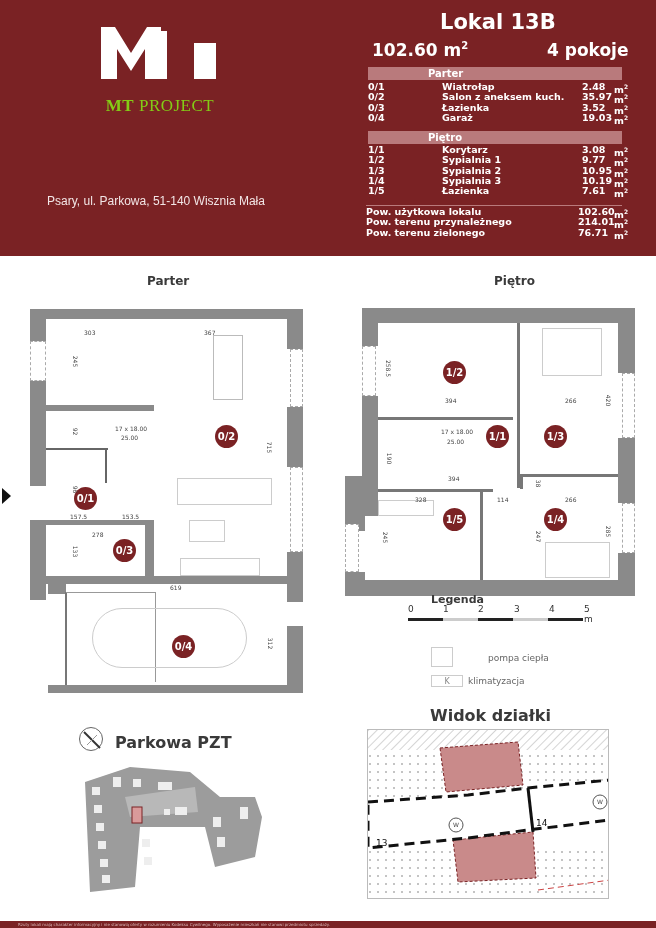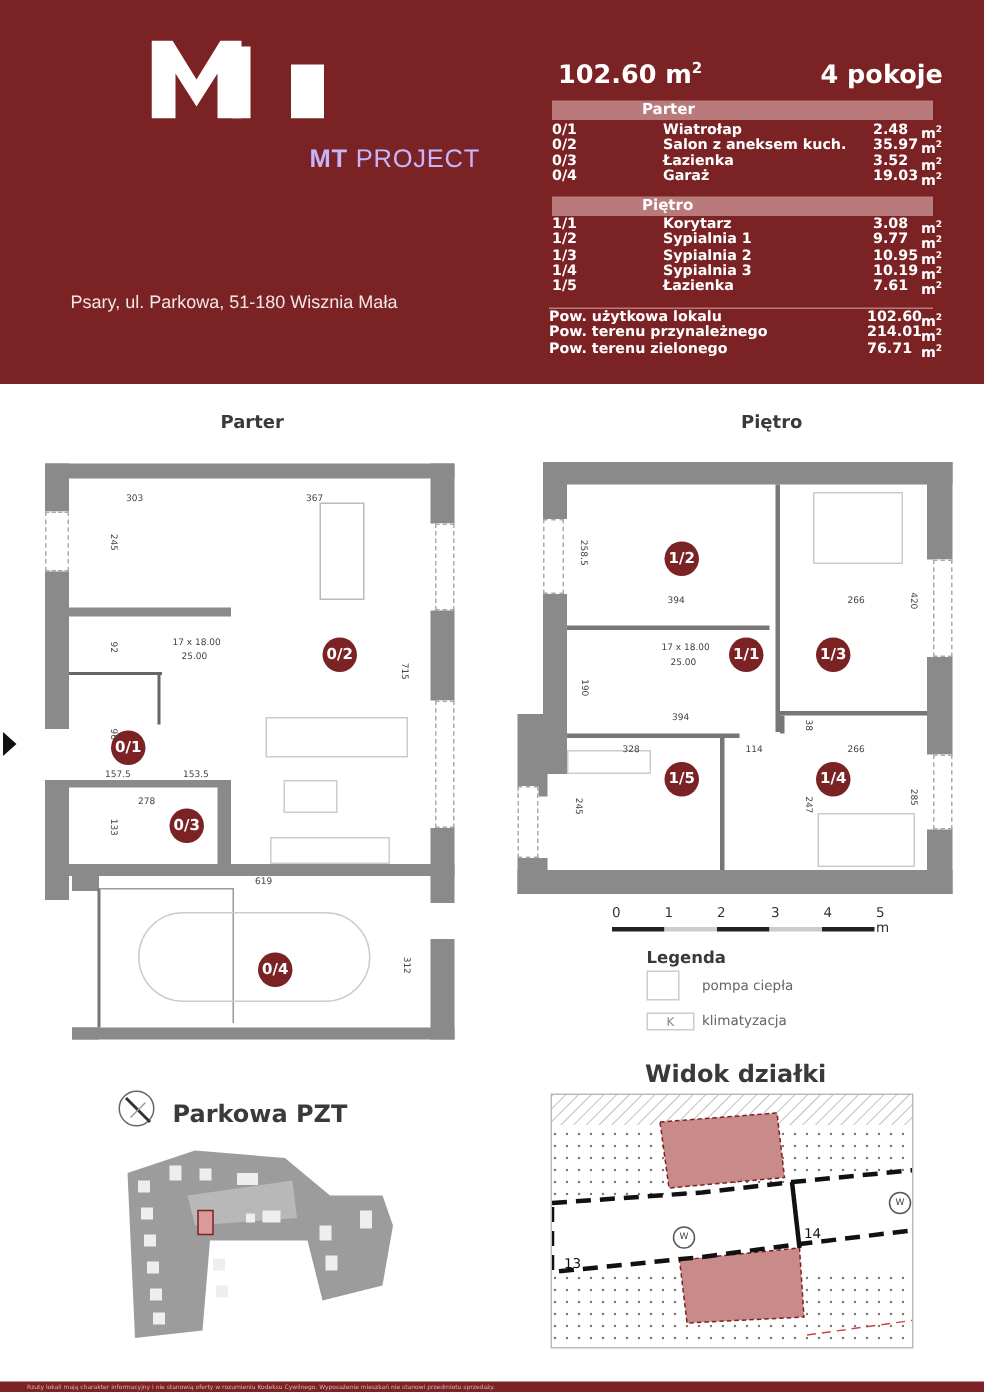--- a/index.html
+++ b/index.html
@@ -1,20 +1,20 @@
 <!DOCTYPE html>
 <html><head>
 <meta charset="utf-8">
 <style>
   * { box-sizing: border-box; margin: 0; padding: 0; }
   body { width: 656px; height: 928px; background: #ffffff; font-family: "DejaVu Sans", sans-serif; position: relative; overflow: hidden; color: #3a3a3a; }
 
   .header { position: absolute; left: 0; top: 0; width: 656px; height: 256px; background: #7a2224; }
   .logo-mark { position: absolute; left: 101px; top: 27px; width: 118px; height: 52px; }
-  .brand { position: absolute; left: 0; width: 320px; top: 96px; text-align: right; color: #c4b5fd; font-family: Liberation Sans, sans-serif; font-size: 17px; letter-spacing: 0.5px; }
+  .brand { position: absolute; left: 0; width: 320px; top: 96px; text-align: center; color: #84cc16; font-family: Liberation Serif, serif; font-size: 17px; letter-spacing: 0.5px; }
   .brand b { font-weight: bold; }
   .proj-title { position: absolute; left: 0; width: 312px; top: 145px; text-align: center; color: #fff; font-family: "Liberation Sans", sans-serif; font-size: 24px; font-weight: bold; letter-spacing: 0.3px; }
   .proj-sub { position: absolute; left: 0; width: 312px; top: 193px; text-align: center; color: #f2e6e6; font-family: "Liberation Sans", sans-serif; font-size: 12px; line-height: 16px; }
 
   .unit-title { position: absolute; left: 440px; top: 10px; color: #fff; font-size: 21px; font-weight: bold; }
   .unit-area { position: absolute; left: 372px; top: 40px; color: #fff; font-size: 17px; font-weight: bold; }
   .unit-area sup { font-size: 10px; }
   .unit-rooms { position: absolute; left: 547px; top: 40px; color: #fff; font-size: 17px; font-weight: bold; }
 
   .sect-bar { position: absolute; left: 368px; width: 254px; height: 13px; background: #b97a7c; color: #fff; font-size: 10px; font-weight: bold; padding-left: 60px; line-height: 13px; }
@@ -35,21 +35,21 @@
   .wall { position: absolute; background: #8a8a8a; }
   .room-badge { position: absolute; width: 23px; height: 23px; border-radius: 50%; background: #7a2224; color: #fff; font-size: 10px; font-weight: bold; text-align: center; line-height: 23px; }
   .dim { position: absolute; font-size: 6px; color: #444; }
   .thin { position: absolute; background: #b0b0b0; }
   .win { position: absolute; background: #fff; border: 1px dashed #aaa; }
 
   .scale { position: absolute; left: 408px; top: 604px; width: 180px; }
   .scale .lbl { position: absolute; top: 0; font-size: 9px; color: #333; }
   .scale .seg { position: absolute; top: 14px; height: 3px; width: 35px; }
 
-  .legend-title { position: absolute; left: 431px; top: 632px; font-size: 11px; font-weight: bold; color: #3a3a3a; }
+  .legend-title { position: absolute; left: 431px; top: 593px; font-size: 11px; font-weight: bold; color: #3a3a3a; }
   .legend-item { position: absolute; left: 431px; font-size: 9px; color: #666; }
   .legend-box { position: absolute; border: 1px solid #ccc; background: #fff; font-size: 8px; color: #888; text-align: center; }
 
   .widok-title { position: absolute; left: 430px; top: 706px; font-size: 16px; font-weight: bold; color: #3a3a3a; }
   .widok { position: absolute; left: 367px; top: 729px; width: 242px; height: 170px; border: 1px solid #bbb; background: #fff; overflow: hidden; }
 
   .pzt-title { position: absolute; left: 115px; top: 733px; font-size: 16px; font-weight: bold; color: #3a3a3a; }
   .compass { position: absolute; left: 79px; top: 727px; width: 24px; height: 24px; border: 1px solid #666; border-radius: 50%; }
   .pzt { position: absolute; left: 80px; top: 757px; width: 185px; height: 135px; }
 
@@ -62,23 +62,24 @@
   <svg class="logo-mark" viewBox="0 0 118 52">
     <polygon points="0,0 14,0 30,26 46,0 60,0 60,52 44,52 44,22 30,44 16,22 16,52 0,52" fill="#fff"></polygon>
     <rect x="93" y="16" width="22" height="36" fill="#fff"></rect>
     <polygon points="54,4 66,4 66,52 54,52" fill="#fff"></polygon>
   </svg>
   <div class="brand">
     <b>MT</b>
     <span>PROJECT</span>
   </div>
   <div class="proj-sub">
-    <div>Psary, ul. Parkowa, 51-180  Wisznia Mała</div>
-  </div>
-
+    <div>Psary, ul. Parkowa, 51-140  Wisznia Mała</div>
+  </div>
+
+  <div class="unit-title">Lokal 13B</div>
   <div class="unit-area"><span>102.60 m</span><sup>2</sup></div>
   <div class="unit-rooms">4 pokoje</div>
 
   <div class="sect-bar" style="top:67px;">Parter</div>
   <div class="rows" style="top:82px;">
     <div class="row">
         <span class="c">0/1</span>
         <span class="n">Wiatrołap</span>
         <span class="v">2.48</span>
         <span class="u"><span>m</span><sup>2</sup></span>
@@ -276,21 +277,21 @@
   <span class="lbl" style="left:176px;">5 m</span>
   <span class="seg" style="left:0; background:#222;"></span>
   <span class="seg" style="left:35px; background:#ccc;"></span>
   <span class="seg" style="left:70px; background:#222;"></span>
   <span class="seg" style="left:105px; background:#ccc;"></span>
   <span class="seg" style="left:140px; background:#222;"></span>
 </div>
 
 <div class="legend-title">Legenda</div>
 <div class="legend-box" style="left:431px; top:647px; width:22px; height:20px;"></div>
-<div class="legend-item" style="left:468px; top:653px;">pompa ciepła</div>
+<div class="legend-item" style="left:488px; top:653px;">pompa ciepła</div>
 <div class="legend-box" style="left:431px; top:675px; width:32px; height:12px; line-height:11px;">K</div>
 <div class="legend-item" style="left:468px; top:676px;">klimatyzacja</div>
 
 <div class="compass">
   <svg width="24" height="24" viewBox="0 0 24 24">
       <line x1="4" y1="4" x2="20" y2="20" stroke="#333" stroke-width="2"></line>
       <line x1="7" y1="17" x2="17" y2="7" stroke="#999" stroke-width="1"></line>
     </svg>
 </div>
 <div class="pzt-title">Parkowa PZT</div>

